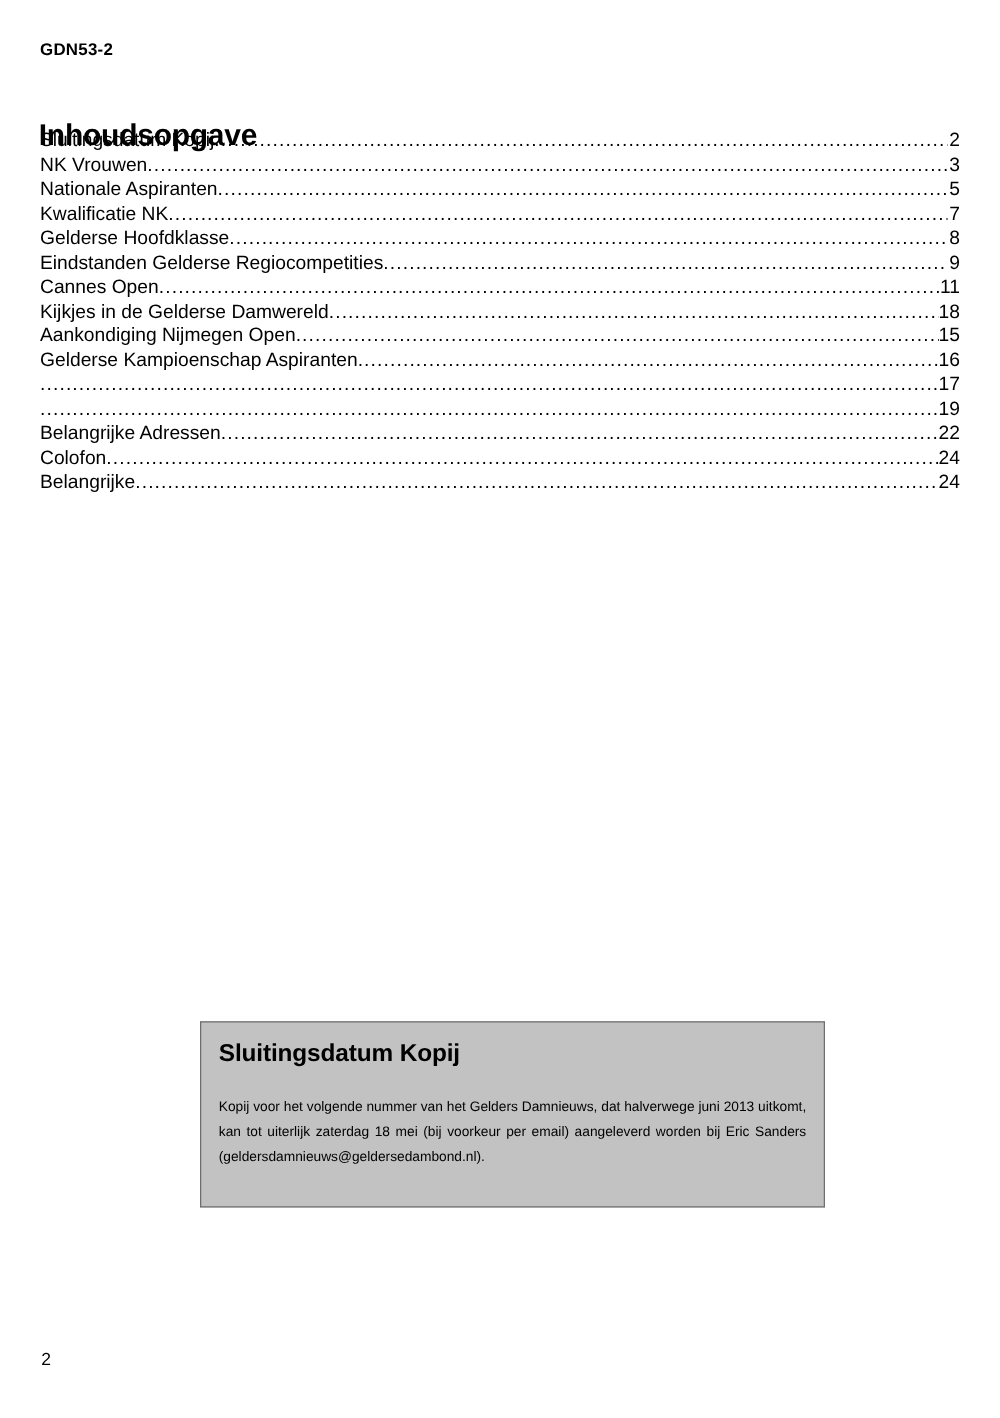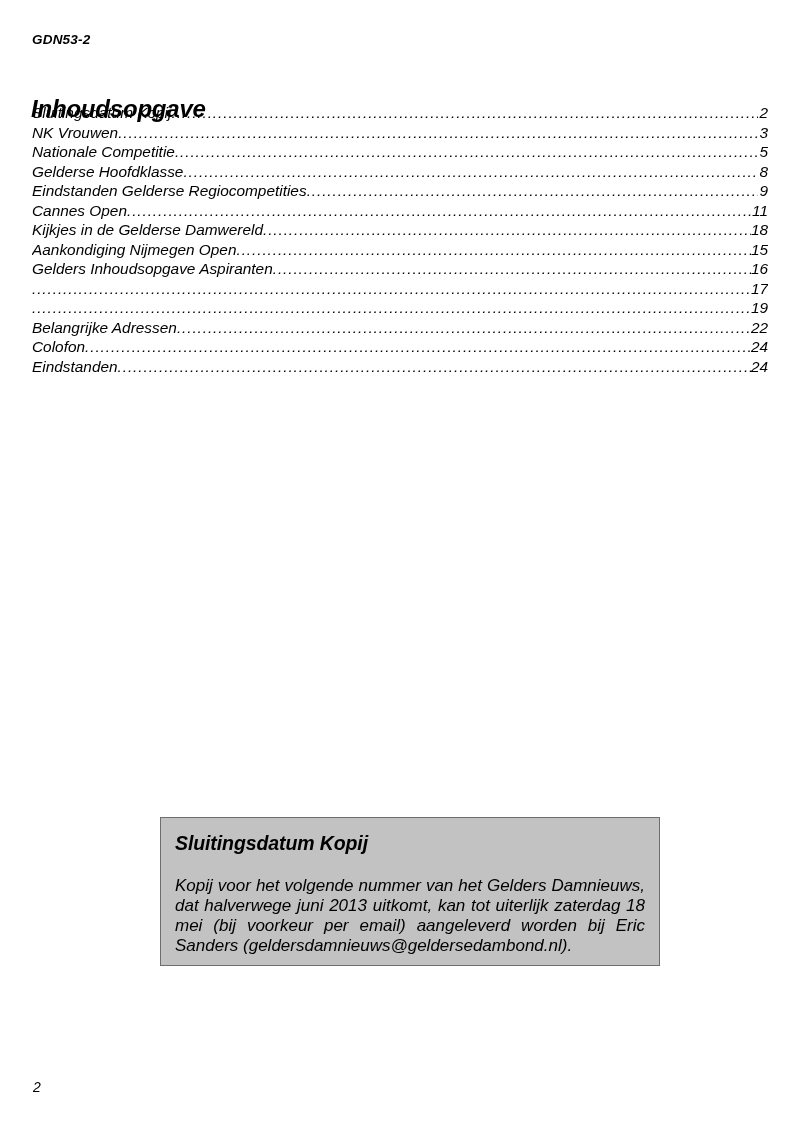--- a/index.html
+++ b/index.html
@@ -16,21 +16,20 @@
     overflow: hidden;
   }
 
   .page {
     position: absolute;
     left: 0;
     top: 0;
     width: 800px;
     height: 960px;
     background: #ffffff;
-    font-style: italic;
   }
 
   
   .running-head {
     position: absolute;
     left: 32px;
     top: 32px;
     font-size: 13.5px;
     font-weight: bold;
     letter-spacing: 0.2px;
@@ -109,21 +108,21 @@
 
   .callout-title {
     font-size: 19.5px;
     font-weight: bold;
     line-height: 1.2;
     margin: 2px 0 0 0;
     letter-spacing: -0.1px;
   }
 
   .callout-body {
-    font-size: 17px;
+    font-size: 11px;
     line-height: 20px;
     text-align: justify;
     text-justify: inter-word;
     margin-top: 21px;
   }
 
   
   .footer-page {
     position: absolute;
     left: 33px;
@@ -147,25 +146,30 @@
         <span class="toc-label">Sluitingsdatum Kopij</span>
         <span class="toc-leader"></span>
         <span class="toc-page">2</span>
       </div>
       <div class="toc-row">
         <span class="toc-label">NK Vrouwen</span>
         <span class="toc-leader"></span>
         <span class="toc-page">3</span>
       </div>
       <div class="toc-row">
-        <span class="toc-label">Nationale Competitie</span>
+        <span class="toc-label">Nationale Aspiranten</span>
         <span class="toc-leader"></span>
         <span class="toc-page">5</span>
       </div>
       <div class="toc-row">
+        <span class="toc-label">Kwalificatie NK</span>
+        <span class="toc-leader"></span>
+        <span class="toc-page">7</span>
+      </div>
+      <div class="toc-row">
         <span class="toc-label">Gelderse Hoofdklasse</span>
         <span class="toc-leader"></span>
         <span class="toc-page">8</span>
       </div>
       <div class="toc-row">
         <span class="toc-label">Eindstanden Gelderse Regiocompetities</span>
         <span class="toc-leader"></span>
         <span class="toc-page">9</span>
       </div>
       <div class="toc-row">
@@ -177,21 +181,21 @@
         <span class="toc-label">Kijkjes in de Gelderse Damwereld</span>
         <span class="toc-leader"></span>
         <span class="toc-page">18</span>
       </div>
       <div class="toc-row">
         <span class="toc-label">Aankondiging Nijmegen Open</span>
         <span class="toc-leader"></span>
         <span class="toc-page">15</span>
       </div>
       <div class="toc-row">
-        <span class="toc-label">Gelders Inhoudsopgave Aspiranten</span>
+        <span class="toc-label">Gelderse Kampioenschap Aspiranten</span>
         <span class="toc-leader"></span>
         <span class="toc-page">16</span>
       </div>
       <div class="toc-row">
         <span class="toc-leader"></span>
         <span class="toc-page">17</span>
       </div>
       <div class="toc-row">
         <span class="toc-leader"></span>
         <span class="toc-page">19</span>
@@ -200,21 +204,21 @@
         <span class="toc-label">Belangrijke Adressen</span>
         <span class="toc-leader"></span>
         <span class="toc-page">22</span>
       </div>
       <div class="toc-row">
         <span class="toc-label">Colofon</span>
         <span class="toc-leader"></span>
         <span class="toc-page">24</span>
       </div>
       <div class="toc-row">
-        <span class="toc-label">Eindstanden</span>
+        <span class="toc-label">Belangrijke</span>
         <span class="toc-leader"></span>
         <span class="toc-page">24</span>
       </div>
     </div>
 
   <div class="callout" style="background: rgb(194, 194, 194); border-color: rgb(110, 110, 110);">
     <div class="callout-title">Sluitingsdatum Kopij</div>
     <div class="callout-body">Kopij voor het volgende nummer van het Gelders Damnieuws, dat halverwege juni 2013 uitkomt, kan tot uiterlijk zaterdag 18 mei (bij voorkeur per email) aangeleverd worden bij Eric Sanders (geldersdamnieuws@geldersedambond.nl).</div>
   </div>
 

